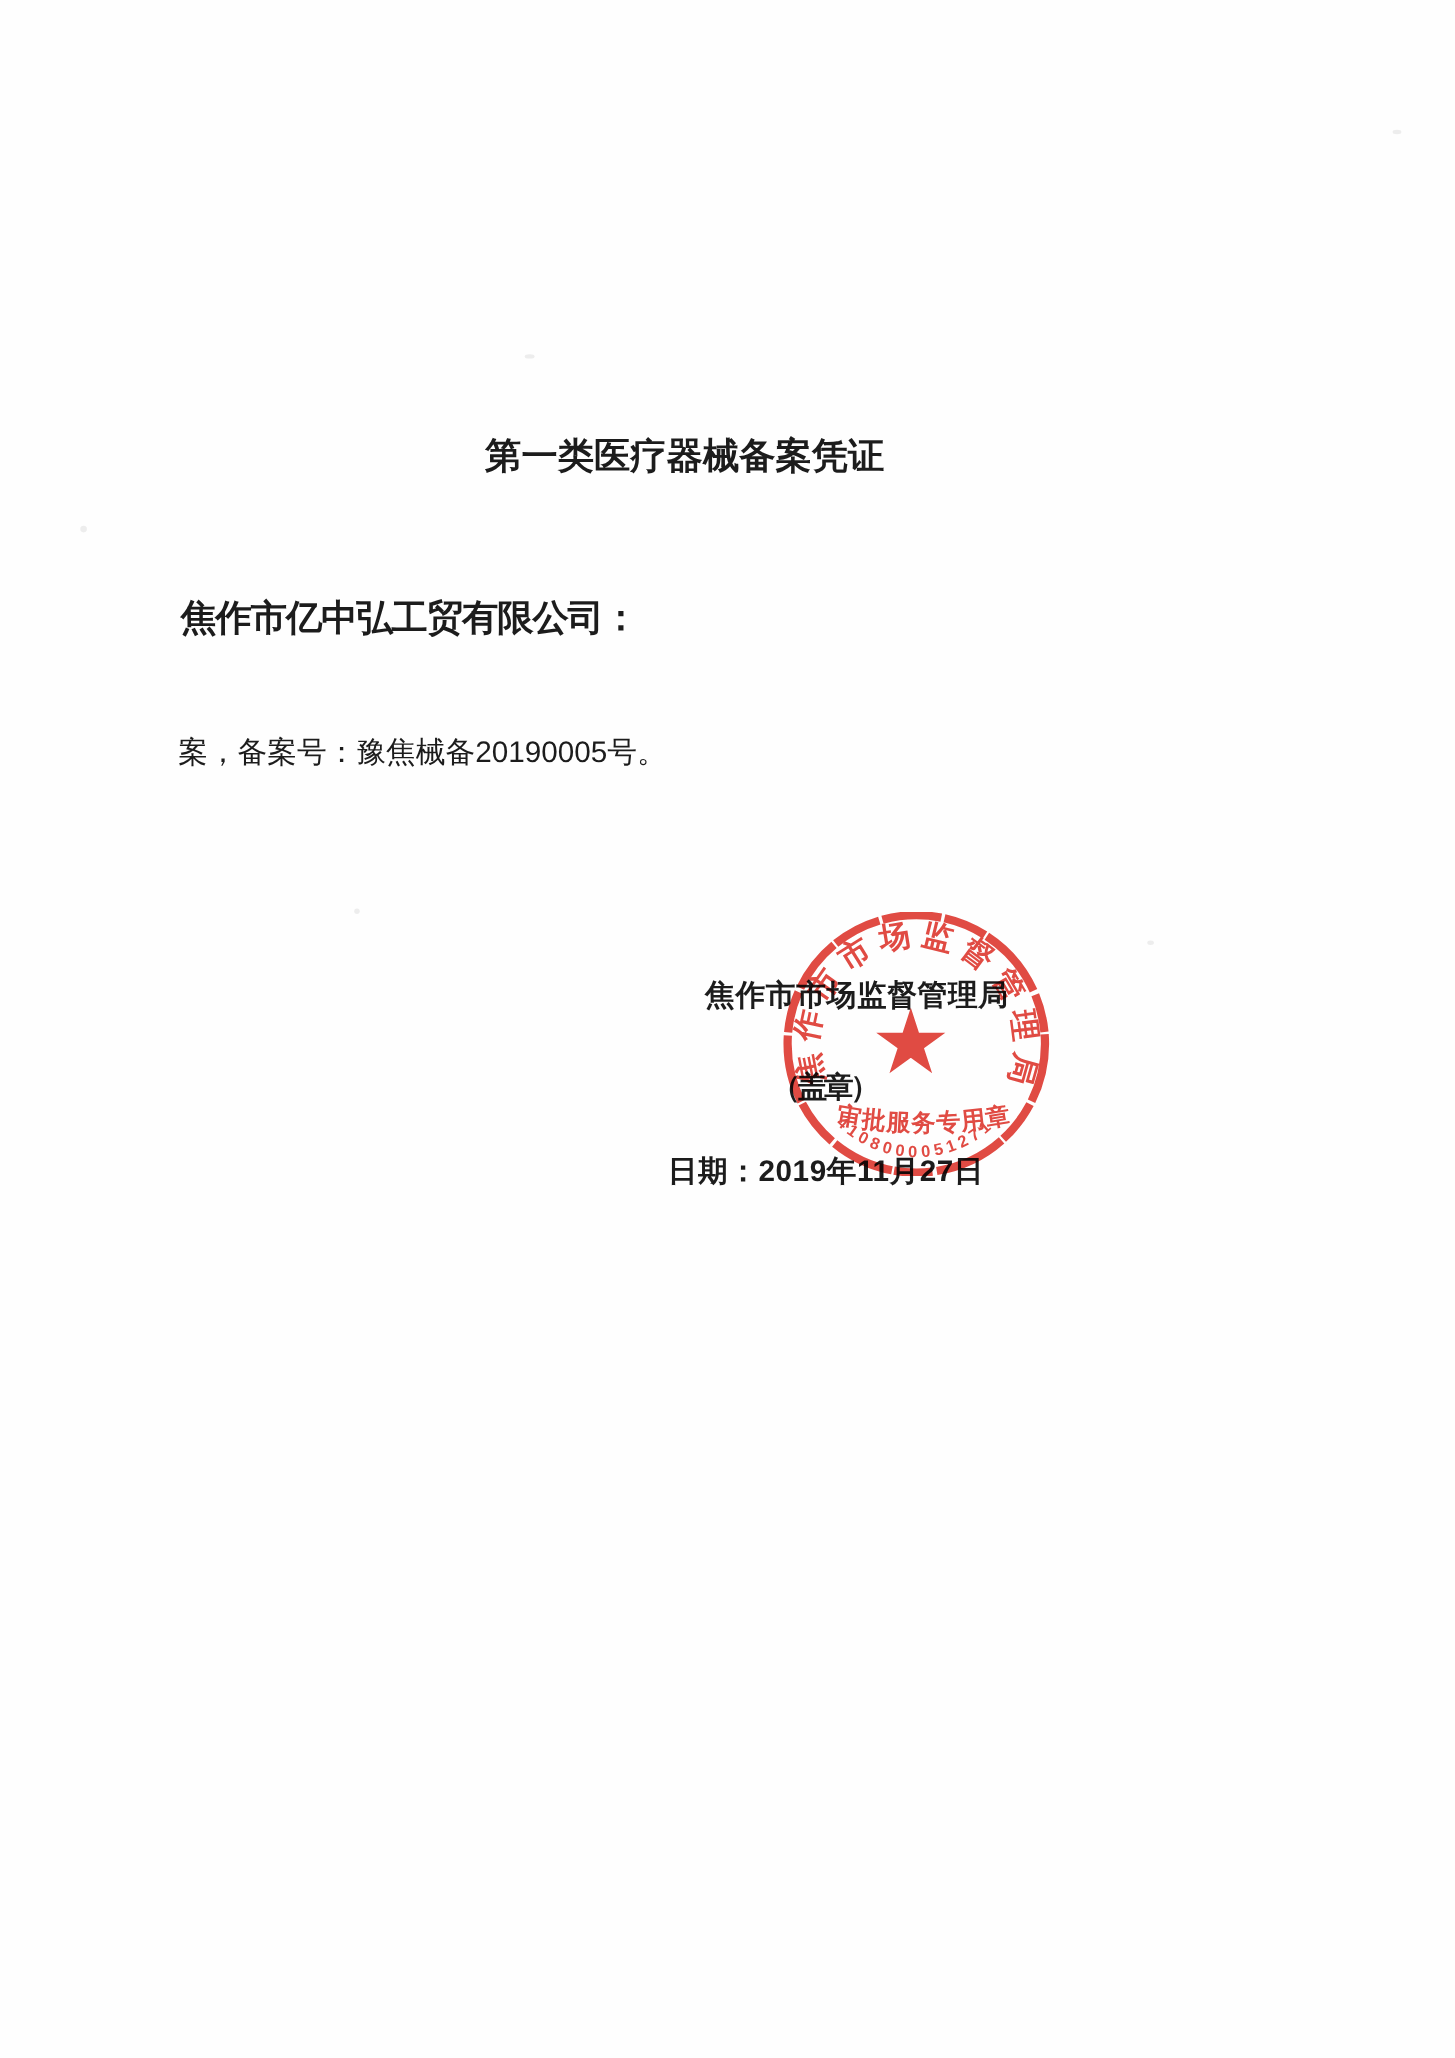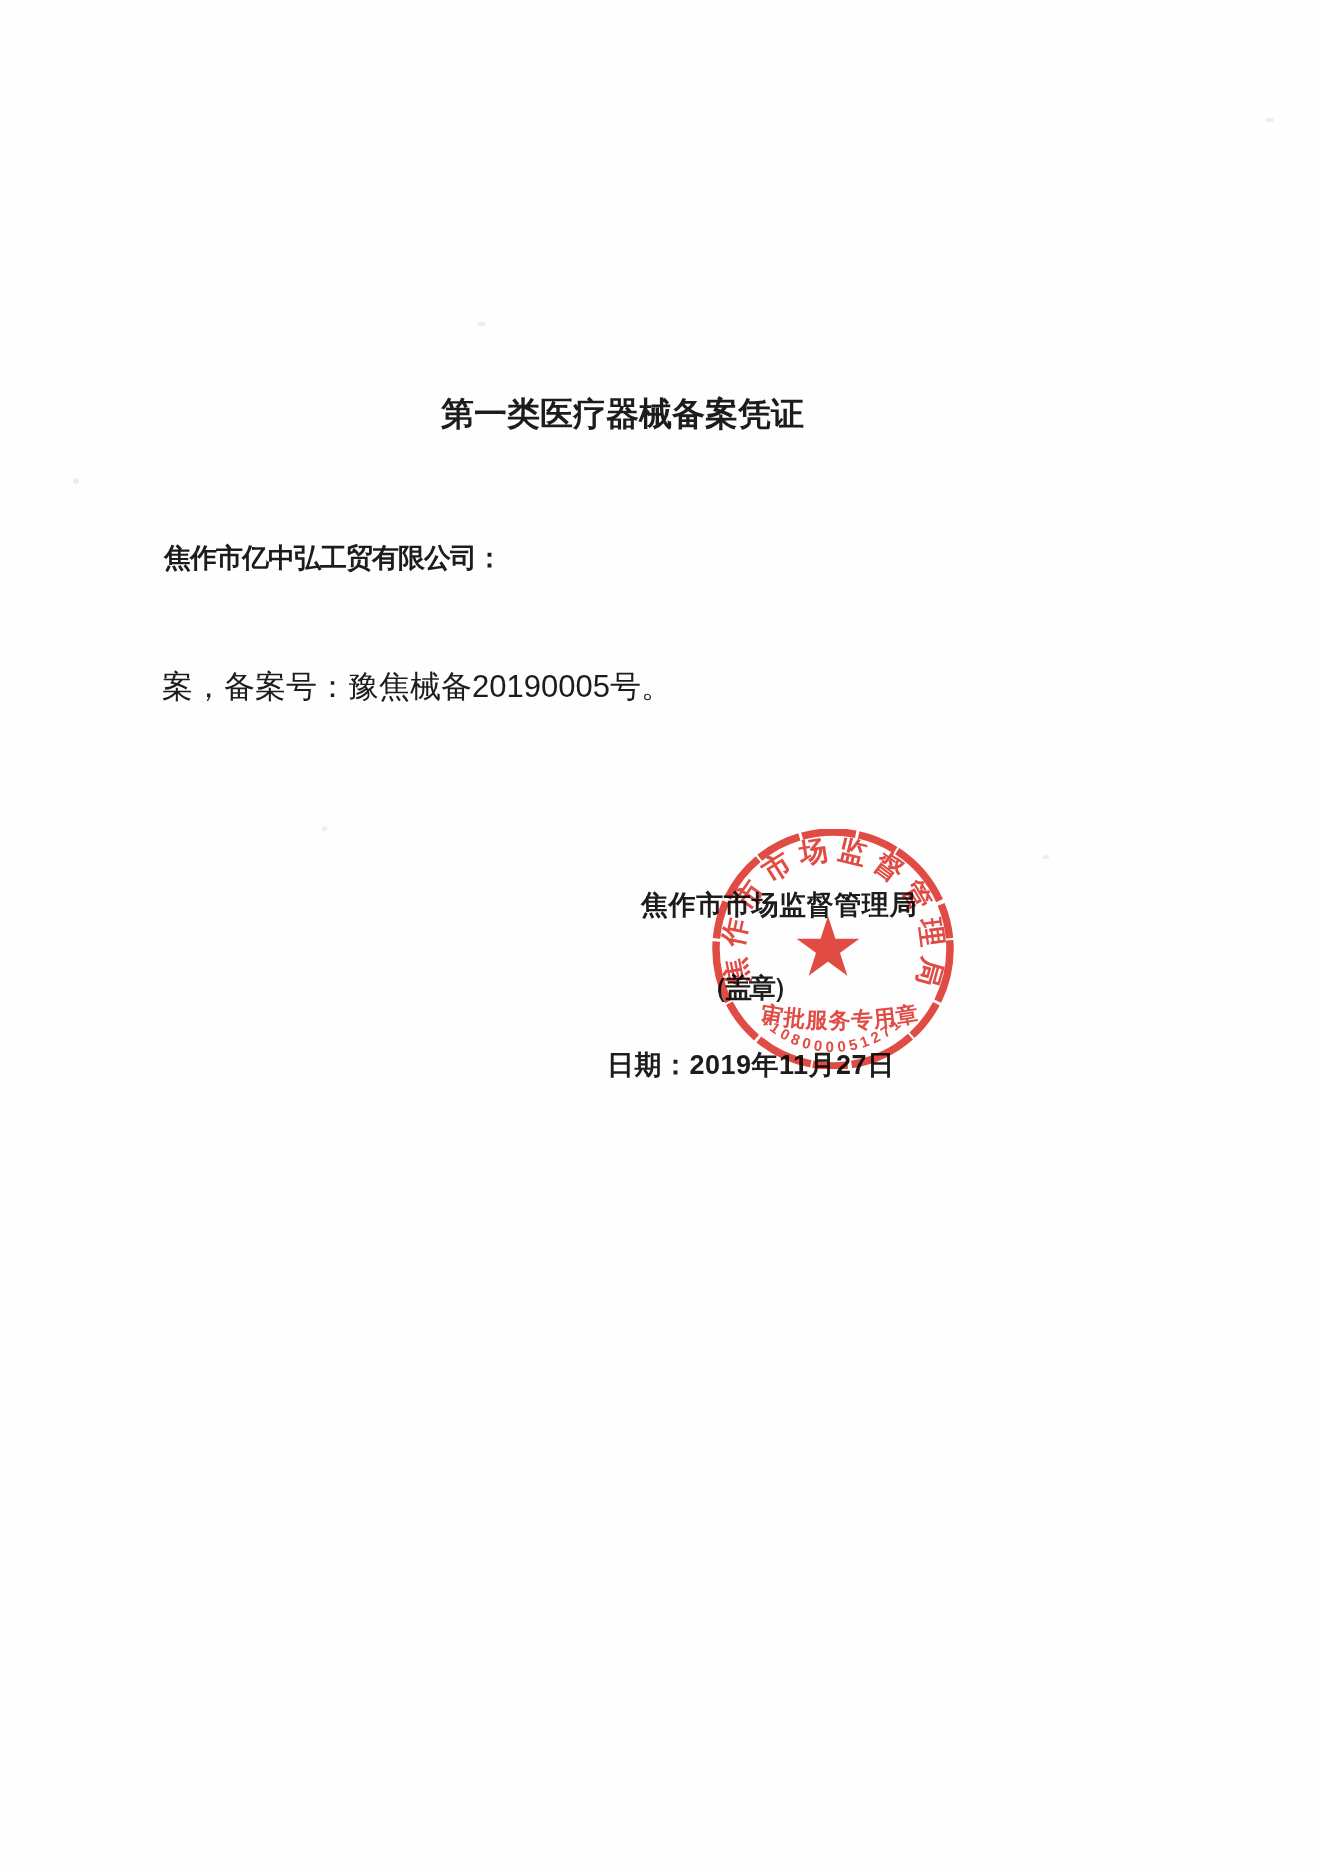--- a/index.html
+++ b/index.html
@@ -21,32 +21,32 @@
 
   .doc-title {
     left: 441px; top: 397px;
     font-size: 33px;
     font-weight: 600;
     letter-spacing: 0px;
     margin: 0;
   }
   .recipient {
     left: 164px; top: 545px;
-    font-size: 27px;
+    font-size: 33px;
     font-weight: 600;
     letter-spacing: -1px;
   }
   .body-line1 {
     left: 228px; top: 619px;
     font-size: 27px;
     letter-spacing: 0px;
   }
   .body-line2 {
     left: 162px; top: 671px;
-    font-size: 31px;
+    font-size: 27px;
     letter-spacing: 0px;
   }
   .issuer {
     left: 641px; top: 892px;
     font-size: 27px;
     font-weight: 600;
     letter-spacing: 0.6px;
   }
   .seal-note {
     left: 701px; top: 975px;

